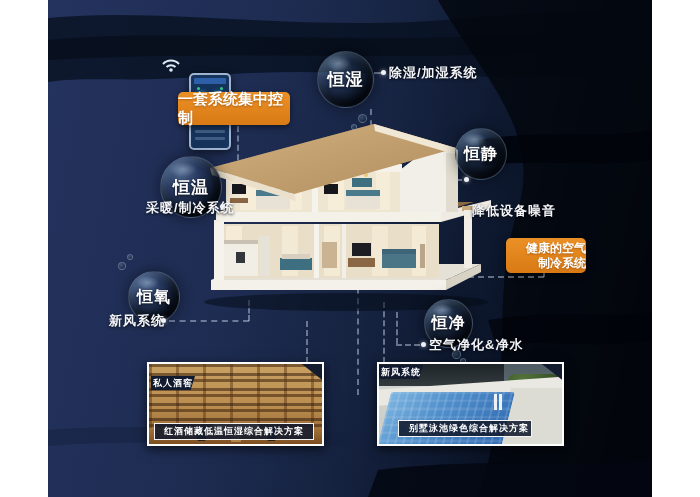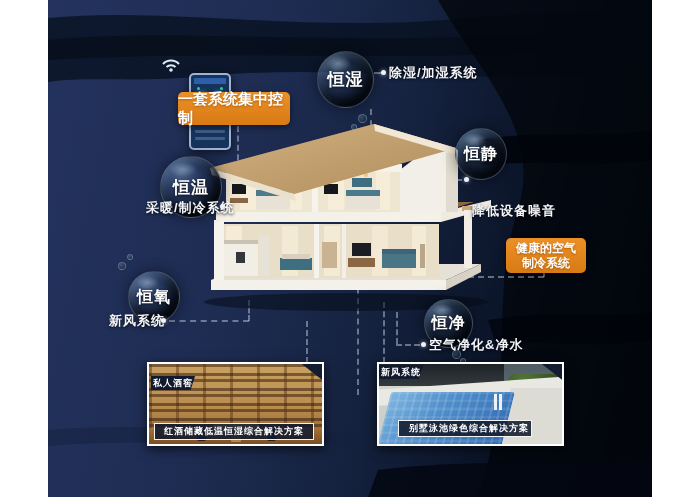--- a/index.html
+++ b/index.html
@@ -226,21 +226,21 @@
     <div class="dot" style="left:113px;top:318px;"></div>
 
     <div class="bubble" style="left:376px;top:299px;width:47px;height:47px;font-size:16px;">
       <span>恒净</span>
     </div>
     <div class="mini-bubble" style="left:404px;top:350px;width:7px;height:7px;"></div>
     <div class="mini-bubble" style="left:412px;top:358px;width:4px;height:4px;"></div>
     <div class="dot" style="left:373px;top:342px;"></div>
     <div class="note" style="left:381px;top:336px;">空气净化&amp;净水</div>
 
-    <div class="obox" style="left:458px;top:238px;width:80px;height:35px;font-size:12px;line-height:15px;">
+    <div class="obox" style="left:458px;top:238px;width:80px;height:35px;font-size:12px;line-height:15px;align-items:flex-end;">
       <span>健康的空气</span>
       <span>制冷系统</span>
     </div>
 
     <div class="card" style="left:99px;top:362px;width:173px;height:80px;">
       <div class="photo">
         <div class="wine-bg"></div>
         <div class="wine-bottles"></div>
         <div class="wine-floor"></div>
         <div class="wine-table"></div>

